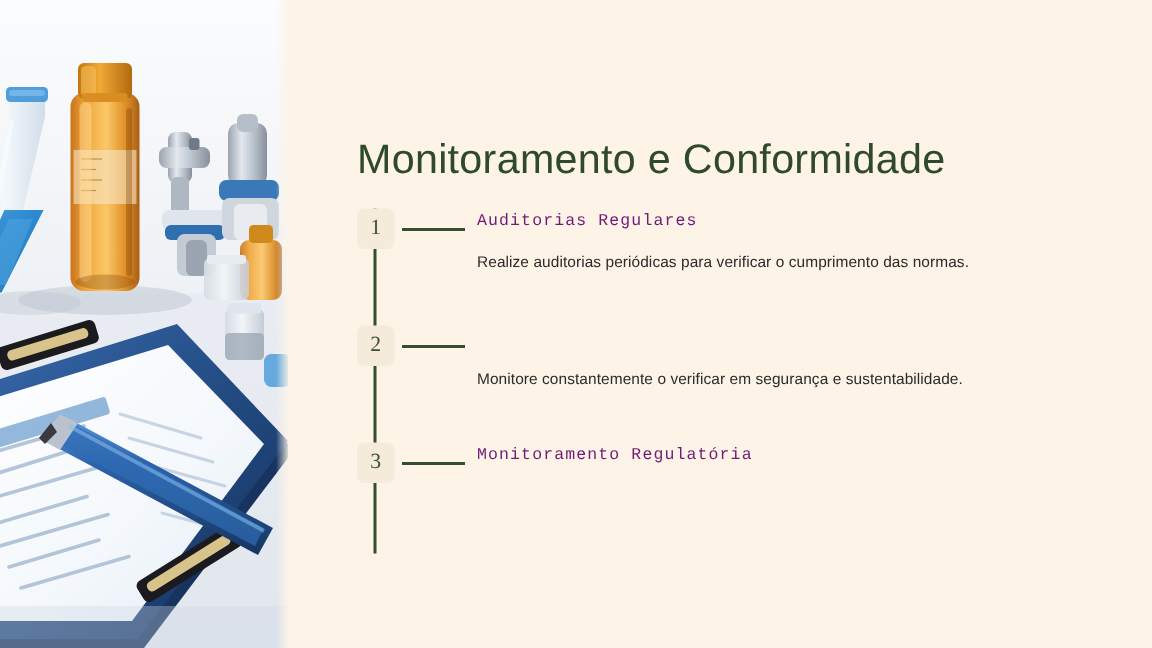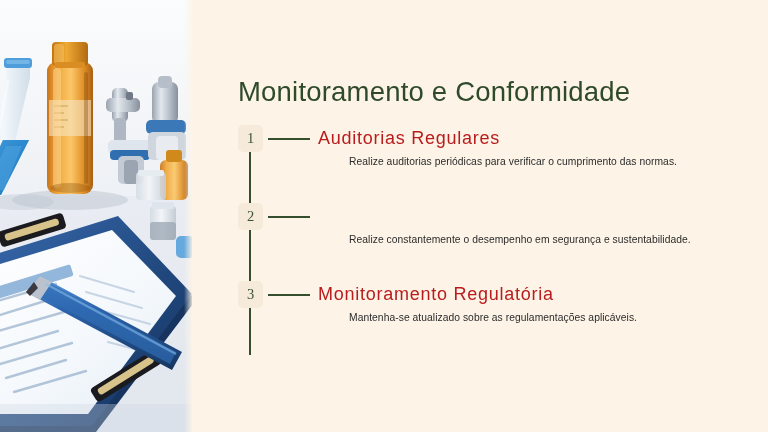--- a/index.html
+++ b/index.html
@@ -45,21 +45,21 @@
     width: 8px;
     height: 432px;
     background: linear-gradient(to right, rgba(253,244,231,0), rgba(253,244,231,0.85));
     pointer-events: none;
   }
 
   
   .content {
     position: absolute;
     left: 192px;
-    top: 0;
+    top: 14px;
     width: 576px;
     height: 332px;
   }
   .page-title {
     position: absolute;
     left: 46px;
     top: 76px;
     font-size: 27.5px;
     font-weight: 400;
     color: #2F4A2B;
@@ -109,34 +109,34 @@
     left: 30px;
     top: 12.5px;
     width: 42px;
     height: 2.2px;
     background: #344F2E;
   }
   .step-heading {
     position: absolute;
     left: 80px;
     top: 3px;
-    font-size: 18px;
-    color: #b91c1c;
+    font-size: 11px;
+    color: #701a75;
     letter-spacing: 0.75px;
     white-space: nowrap;
+    font-family: Liberation Mono, monospace;
   }
   .step-desc {
     position: absolute;
     left: 80px;
     top: 31px;
     font-size: 10.3px;
     color: #2B2B2B;
     letter-spacing: 0.05px;
     white-space: nowrap;
-    margin-left: 31px;
   }
 </style>
 </head>
 <body>
 
 <div class="slide">
 
   <div class="image-panel">
     <svg class="lab-photo" viewBox="0 0 192 432" preserveAspectRatio="xMidYMid slice">
       <defs>
@@ -319,25 +319,24 @@
       <div class="step" style="top:0px;">
         <div class="step-num-box">1</div>
         <div class="step-connector"></div>
         <div class="step-heading">Auditorias Regulares</div>
         <div class="step-desc">Realize auditorias periódicas para verificar o cumprimento das normas.</div>
       </div>
 
       <div class="step" style="top:78px;">
         <div class="step-num-box">2</div>
         <div class="step-connector"></div>
-        <div class="step-desc">Realize constantemente o desempenho em segurança e sustentabilidade.</div>
+        <div class="step-desc">Monitore constantemente o verificar em segurança e sustentabilidade.</div>
       </div>
 
       <div class="step" style="top:156px;">
         <div class="step-num-box">3</div>
         <div class="step-connector"></div>
         <div class="step-heading">Monitoramento Regulatória</div>
-        <div class="step-desc">Mantenha-se atualizado sobre as regulamentações aplicáveis.</div>
       </div>
     </div>
 
   </div>
 </div>
 
 </body></html>

